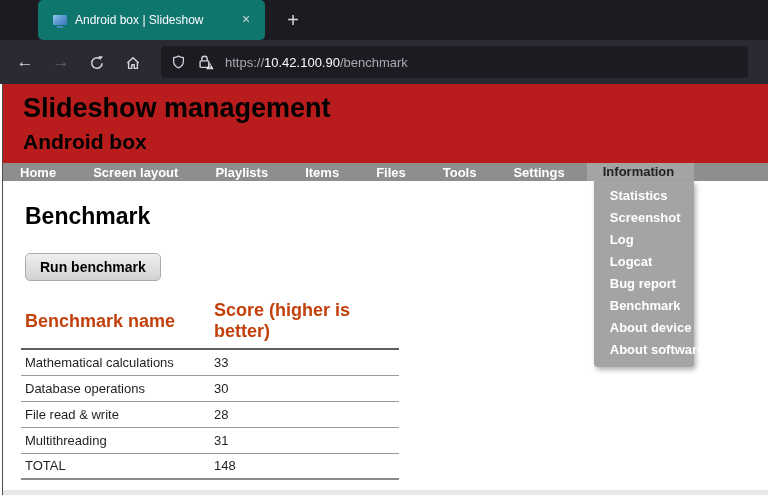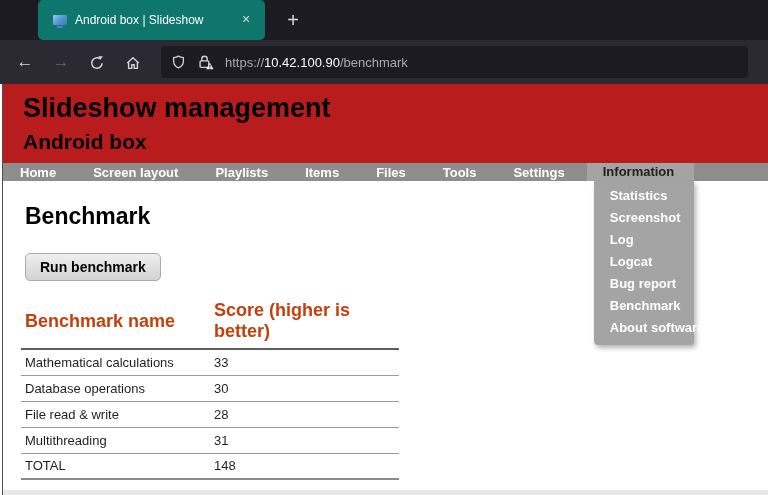--- a/index.html
+++ b/index.html
@@ -135,20 +135,21 @@
       <div class="navitem-info">
         <span>Information</span>
         <div class="dropdown">
 
         <div class="ditem">Statistics</div>
             <div class="ditem">Screenshot</div>
             <div class="ditem">Log</div>
             <div class="ditem">Logcat</div>
             <div class="ditem">Bug report</div>
             <div class="ditem">Benchmark</div>
+            <div class="ditem">About device</div>
             <div class="ditem">About software</div>
           </div>
       </div>
     </div>
 
     <div class="content">
       <div class="page-h">Benchmark</div>
       <button class="runbtn">Run benchmark</button>
       <table class="bench">
         <thead>

